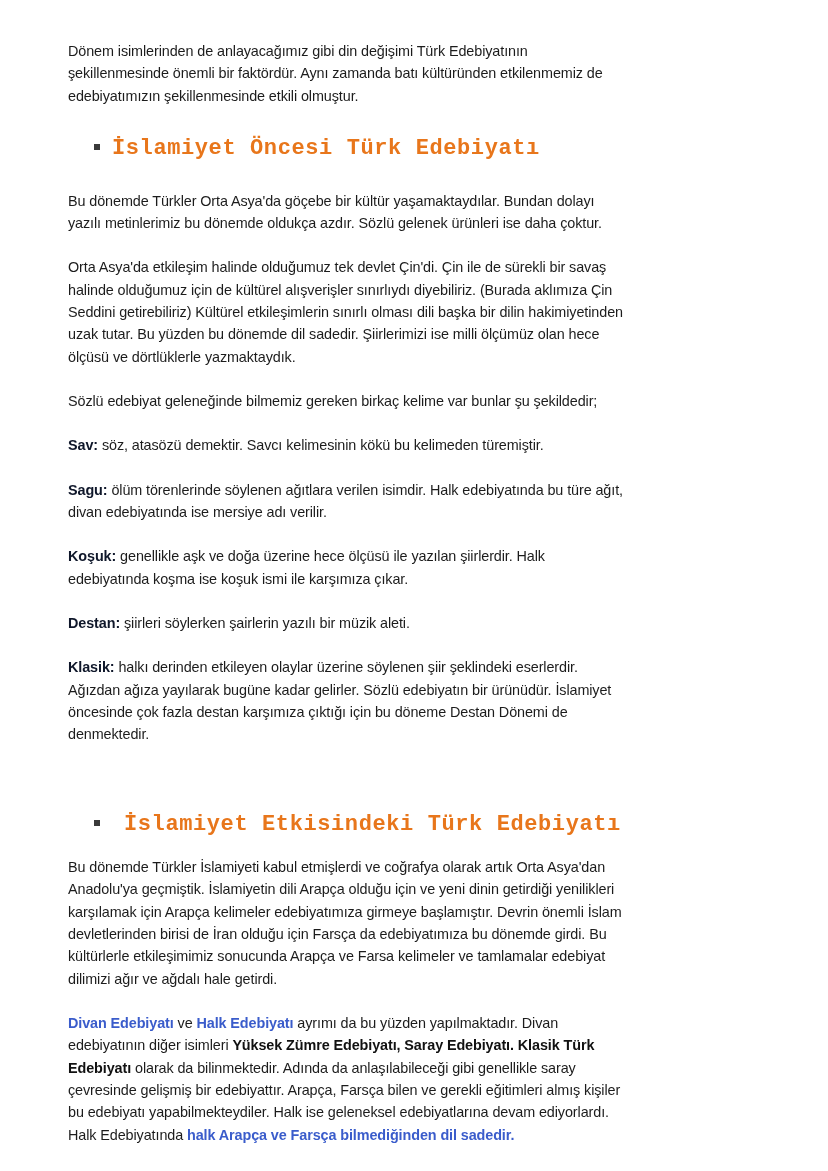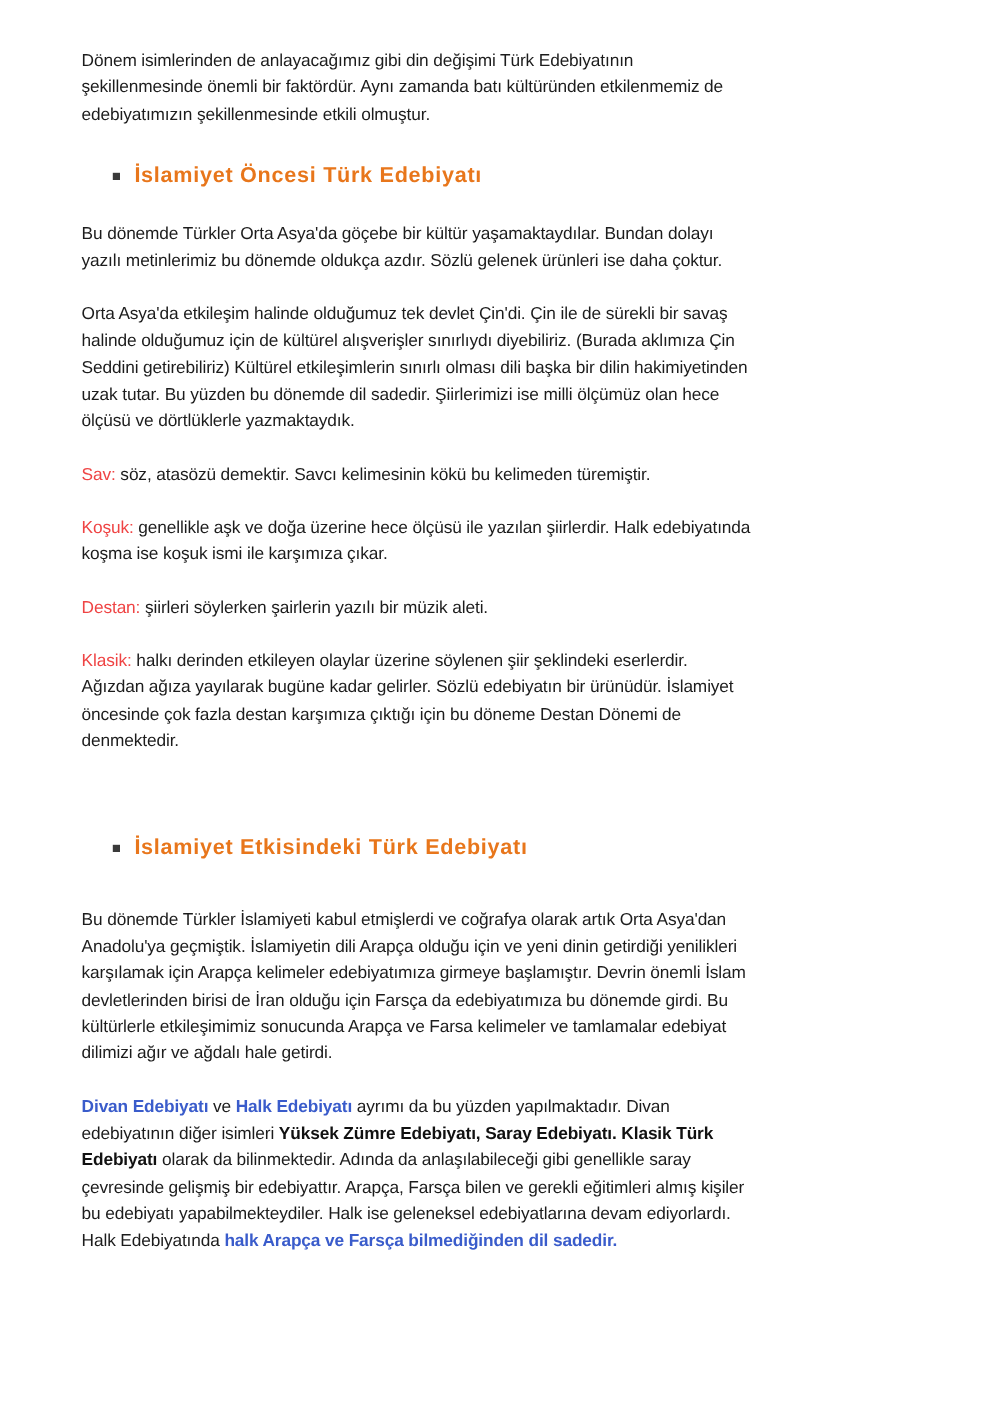--- a/index.html
+++ b/index.html
@@ -30,40 +30,42 @@
     letter-spacing: -0.1px;
   }
   .heading-row {
     display: flex;
     align-items: flex-start;
     margin: 28px 0 26px 0;
     padding-left: 26px;
   }
   .heading-row.second {
     margin-top: 66px;
-    margin-bottom: 37px;
+    margin-bottom: 16px;
+    gap: 12px;
   }
   .bullet-square {
     width: 6px;
     height: 6px;
     background: #3a3a3a;
     margin-top: 9px;
     margin-right: 12px;
     flex: 0 0 auto;
   }
   .heading-text {
-    font-size: 18px;
+    font-size: 22px;
     font-weight: bold;
     color: #E8761B;
     letter-spacing: 0.6px;
     line-height: 1.3;
+    font-family: Liberation Mono, monospace;
   }
   .term {
-    color: #ef4444;
-    font-weight: normal;
+    color: #0f172a;
+    font-weight: bold;
   }
   .blue-plain {
     color: #3A5CCB;
     font-weight: bold;
   }
   .bold-black {
     font-weight: bold;
     color: #111111;
   }
 </style>
@@ -74,26 +76,30 @@
 
   <p class="para">Dönem isimlerinden de anlayacağımız gibi din değişimi Türk Edebiyatının şekillenmesinde önemli bir faktördür. Aynı zamanda batı kültüründen etkilenmemiz de edebiyatımızın şekillenmesinde etkili olmuştur.</p>
 
   <div class="heading-row">
     <span class="bullet-square"></span>
     <span class="heading-text">İslamiyet Öncesi Türk Edebiyatı</span>
   </div>
 
   <p class="para">Bu dönemde Türkler Orta Asya'da göçebe bir kültür yaşamaktaydılar. Bundan dolayı yazılı metinlerimiz bu dönemde oldukça azdır. Sözlü gelenek ürünleri ise daha çoktur.</p>
   <p class="para">Orta Asya'da etkileşim halinde olduğumuz tek devlet Çin'di. Çin ile de sürekli bir savaş halinde olduğumuz için de kültürel alışverişler sınırlıydı diyebiliriz. (Burada aklımıza Çin Seddini getirebiliriz) Kültürel etkileşimlerin sınırlı olması dili başka bir dilin hakimiyetinden uzak tutar. Bu yüzden bu dönemde dil sadedir. Şiirlerimizi ise milli ölçümüz olan hece ölçüsü ve dörtlüklerle yazmaktaydık.</p>
+  <p class="para">Sözlü edebiyat geleneğinde bilmemiz gereken birkaç kelime var bunlar şu şekildedir;</p>
 
   <p class="para">
     <span class="term">Sav:</span><span> söz, atasözü demektir. Savcı kelimesinin kökü bu kelimeden türemiştir.</span>
   </p>
 
 
+  <p class="para">
+    <span class="term">Sagu:</span><span> ölüm törenlerinde söylenen ağıtlara verilen isimdir. Halk edebiyatında bu türe ağıt, divan edebiyatında ise mersiye adı verilir.</span>
+  </p>
 
   <p class="para">
     <span class="term">Koşuk:</span><span> genellikle aşk ve doğa üzerine hece ölçüsü ile yazılan şiirlerdir. Halk edebiyatında koşma ise koşuk ismi ile karşımıza çıkar.</span>
   </p>
 
   <p class="para">
     <span class="term">Destan:</span><span> şiirleri söylerken şairlerin yazılı bir müzik aleti.</span>
   </p>
 
   <p class="para">

